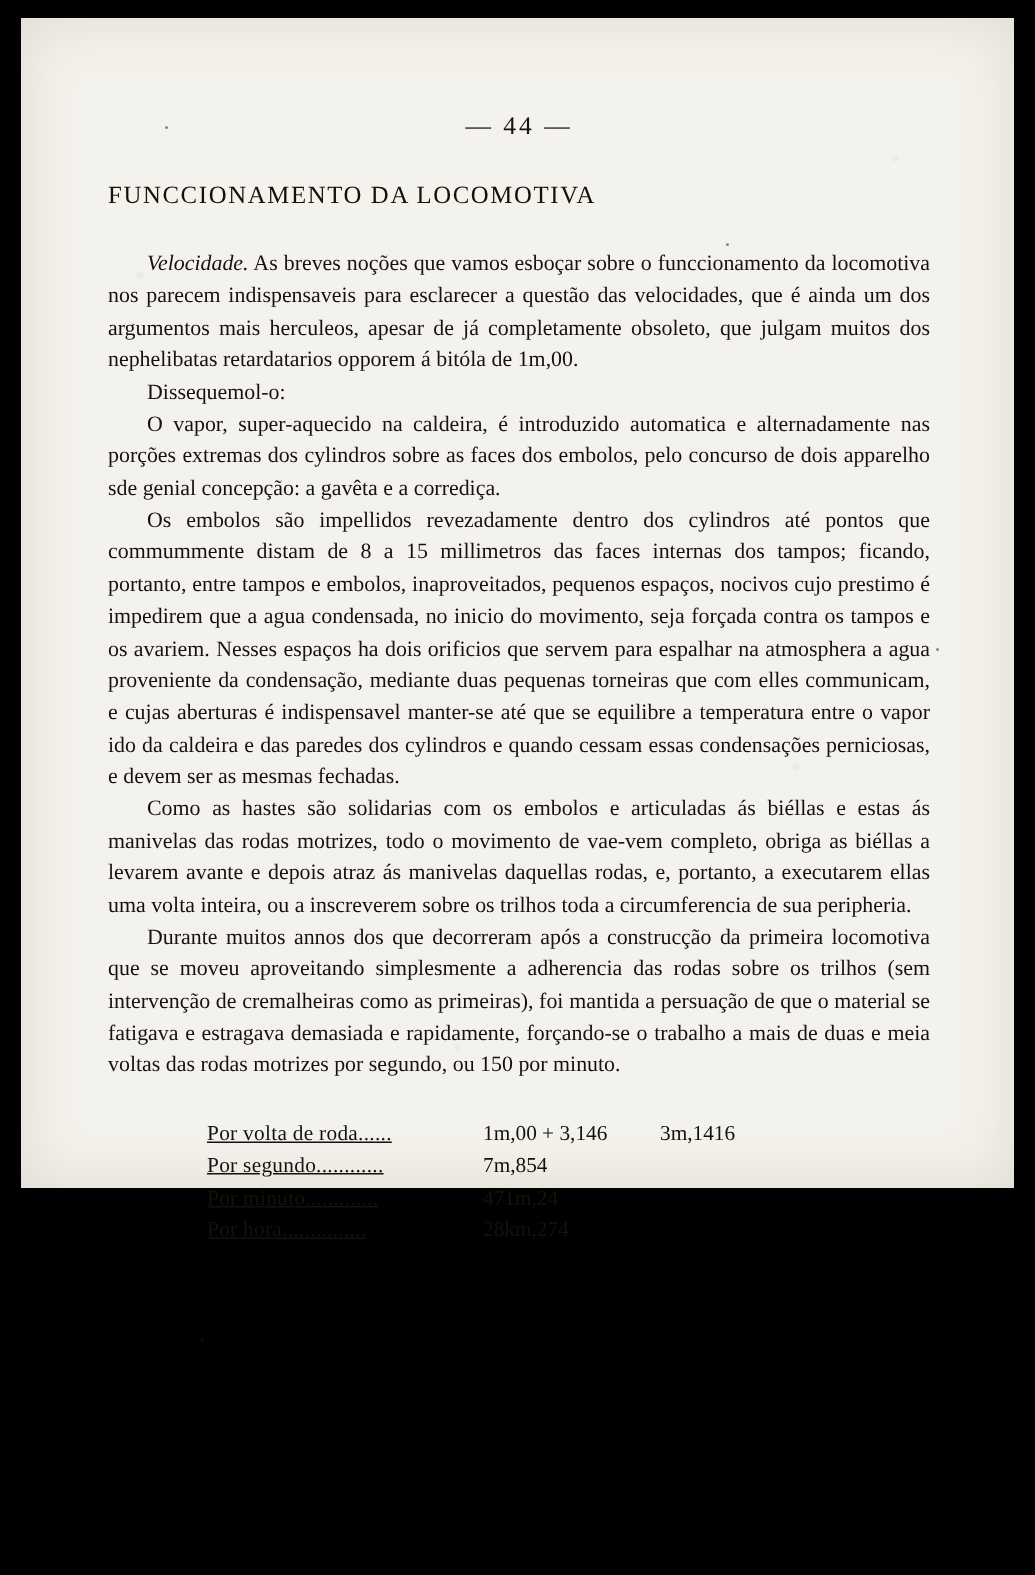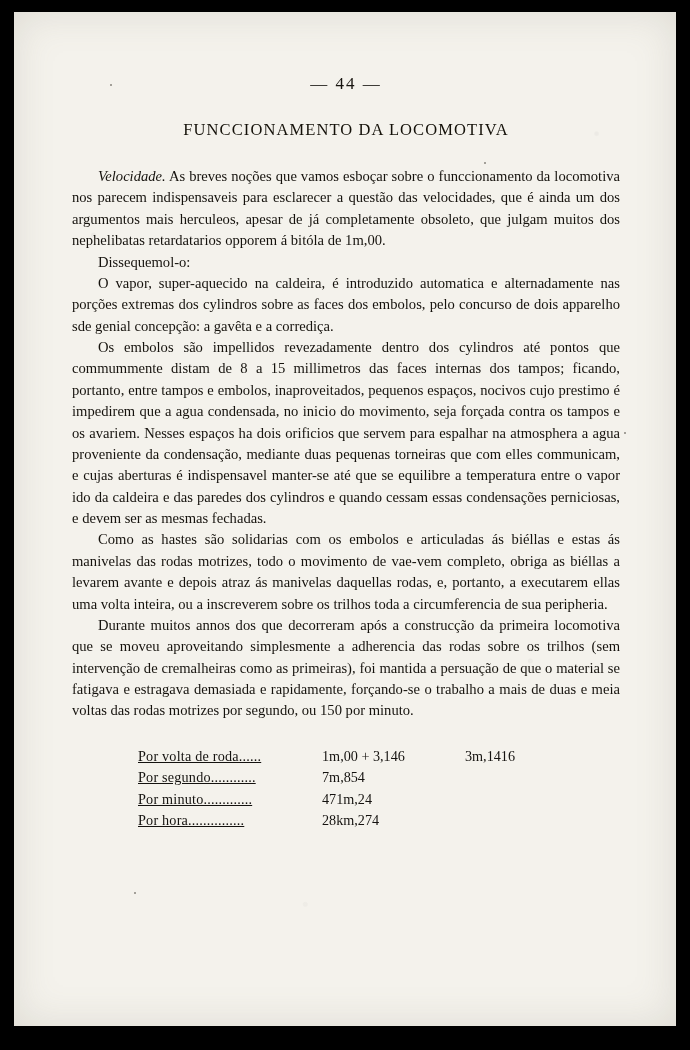--- a/index.html
+++ b/index.html
@@ -18,21 +18,21 @@
     left: 0; top: 0;
     width: 690px;
     height: 1050px;
     background: #000000;
   }
   .page {
     position: absolute;
     left: 14px;
     top: 12px;
     width: 662px;
-    height: 1014px;
+    height: 780px;
     background: #f4f2ec;
     box-shadow: inset 0 0 40px rgba(120,115,100,0.18);
   }
   .paper-noise {
     position: absolute;
     inset: 0;
     background:
       radial-gradient(circle at 12% 22%, rgba(0,0,0,0.035) 0 2px, transparent 3px),
       radial-gradient(circle at 78% 64%, rgba(0,0,0,0.03) 0 2px, transparent 3px),
       radial-gradient(circle at 44% 88%, rgba(0,0,0,0.025) 0 2px, transparent 3px),
@@ -48,21 +48,20 @@
     color: #14120f;
   }
   .folio {
     text-align: center;
     margin-top: 62px;
     font-size: 17px;
     letter-spacing: 2px;
     color: #17140f;
   }
   .doc-title {
-    text-align: center;
     margin-top: 26px;
     font-size: 16.5px;
     letter-spacing: 1.1px;
     color: #141109;
   }
   .body-text {
     margin-top: 26px;
     font-size: 14.6px;
     line-height: 1.465;
     text-align: justify;
@@ -93,21 +92,20 @@
   .tlabel {
     width: 184px;
     letter-spacing: 0.2px;
     text-decoration: underline;
   }
   .tval1 {
     width: 118px;
   }
   .tval2 {
     width: 100px;
-    text-align: center;
   }
   .speck {
     position: absolute;
     background: rgba(30,25,18,0.5);
     border-radius: 50%;
     pointer-events: none;
   }
 </style>
 </head>
 <body>

